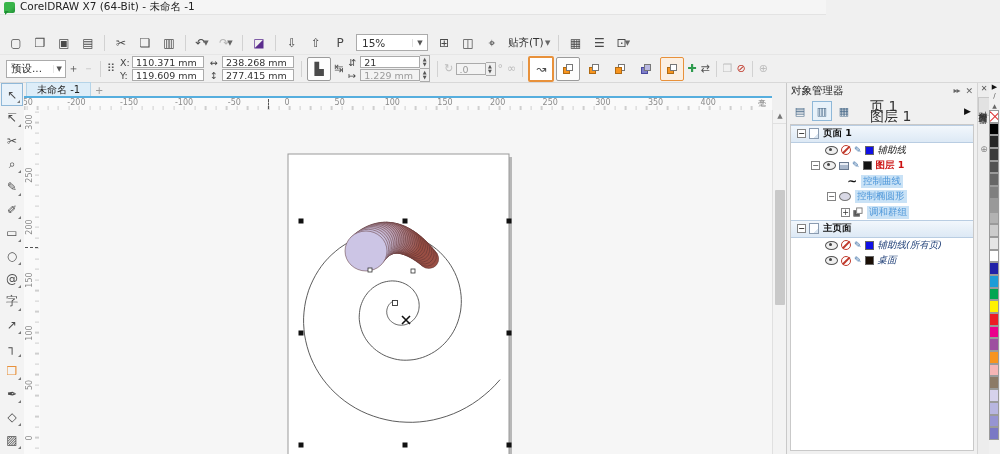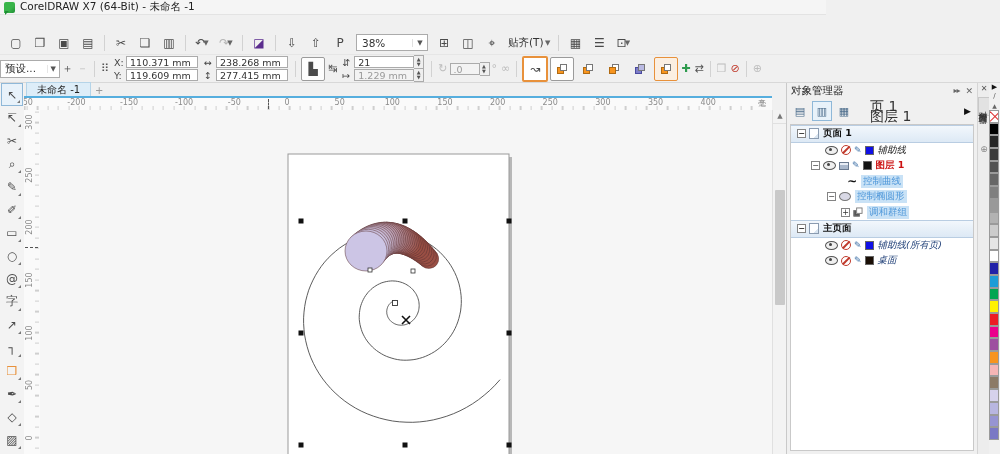--- a/index.html
+++ b/index.html
@@ -18,21 +18,21 @@
   #toolbar{left:0;top:31px;width:1000px;height:24px;background:#F0F0F0;display:flex;align-items:center;padding-left:4px;box-sizing:border-box;border-bottom:1px solid #E6E6E6;}
   .tbtn{width:20px;height:19px;display:flex;align-items:center;justify-content:center;font-size:12px;color:#4A4A4A;border:1px solid transparent;border-radius:2px;margin:0 1px;}
   .tbtn.dis{color:#B5B5B5;}
   .tsep{width:1px;height:16px;background:#D2D2D2;margin:0 4px;}
   .tdrop{font-size:7px;color:#666;margin-left:-2px;}
   #zoom-combo{display:flex;align-items:center;border:1px solid #ABABAB;background:#fff;height:17px;width:72px;margin:0 4px;padding-left:5px;box-sizing:border-box;font-size:10.5px;}
   #zoom-combo .arr{margin-left:auto;width:14px;text-align:center;font-size:7px;color:#555;border-left:1px solid #E0E0E0;}
   .purple{color:#5B2D8E;font-weight:bold;}
   .snap{display:flex;align-items:center;padding:0 4px;font-size:10.5px;color:#333;}
   
-  #propbar{left:0;top:55px;width:1000px;height:28px;background:#F0F0F0;display:flex;align-items:center;box-sizing:border-box;border-bottom:1px solid #D8D8D8;}
+  #propbar{left:0;top:55px;width:1000px;height:28px;background:#F0F0F0;display:flex;align-items:center;padding-left:6px;box-sizing:border-box;border-bottom:1px solid #D8D8D8;}
   .pb-sel{width:60px;height:18px;border:1px solid #ABABAB;background:#fff;display:flex;align-items:center;padding-left:4px;box-sizing:border-box;font-size:10.5px;}
   .pb-sel .arr{margin-left:auto;font-size:7px;color:#555;padding:0 3px;border-left:1px solid #E6E6E6;}
   .pb-stack{display:flex;flex-direction:column;justify-content:center;gap:1px;margin:0 3px;}
   .pb-row{display:flex;align-items:center;height:12px;}
   .pb-lab{font-size:9.5px;color:#444;width:12px;}
   .pb-field{border:1px solid #ABABAB;background:#fff;font-size:9.5px;height:12px;line-height:12px;padding:0 3px;box-sizing:border-box;}
   .pb-field.dis{color:#9a9a9a;background:#F3F3F3;}
   .w72{width:72px;} .w60{width:60px;} .w30{width:30px;}
   .spin{display:inline-flex;flex-direction:column;width:9px;height:12px;border:1px solid #ABABAB;border-left:none;background:#EFEFEF;font-size:5px;line-height:5px;color:#555;align-items:center;justify-content:center;}
   .pico{font-size:11px;color:#555;margin:0 2px;}
@@ -169,21 +169,21 @@
       <div class="tbtn">
         <span>⇩</span>
       </div>
       <div class="tbtn">
         <span>⇧</span>
       </div>
       <div class="tbtn">
         <span>P</span>
       </div>
       <div id="zoom-combo">
-        <span>38%</span>
+        <span>15%</span>
         <span class="arr">▼</span>
       </div>
       <div class="tbtn">
         <span>⊞</span>
       </div>
       <div class="tbtn">
         <span>◫</span>
       </div>
       <div class="tbtn">
         <span>⌖</span>

